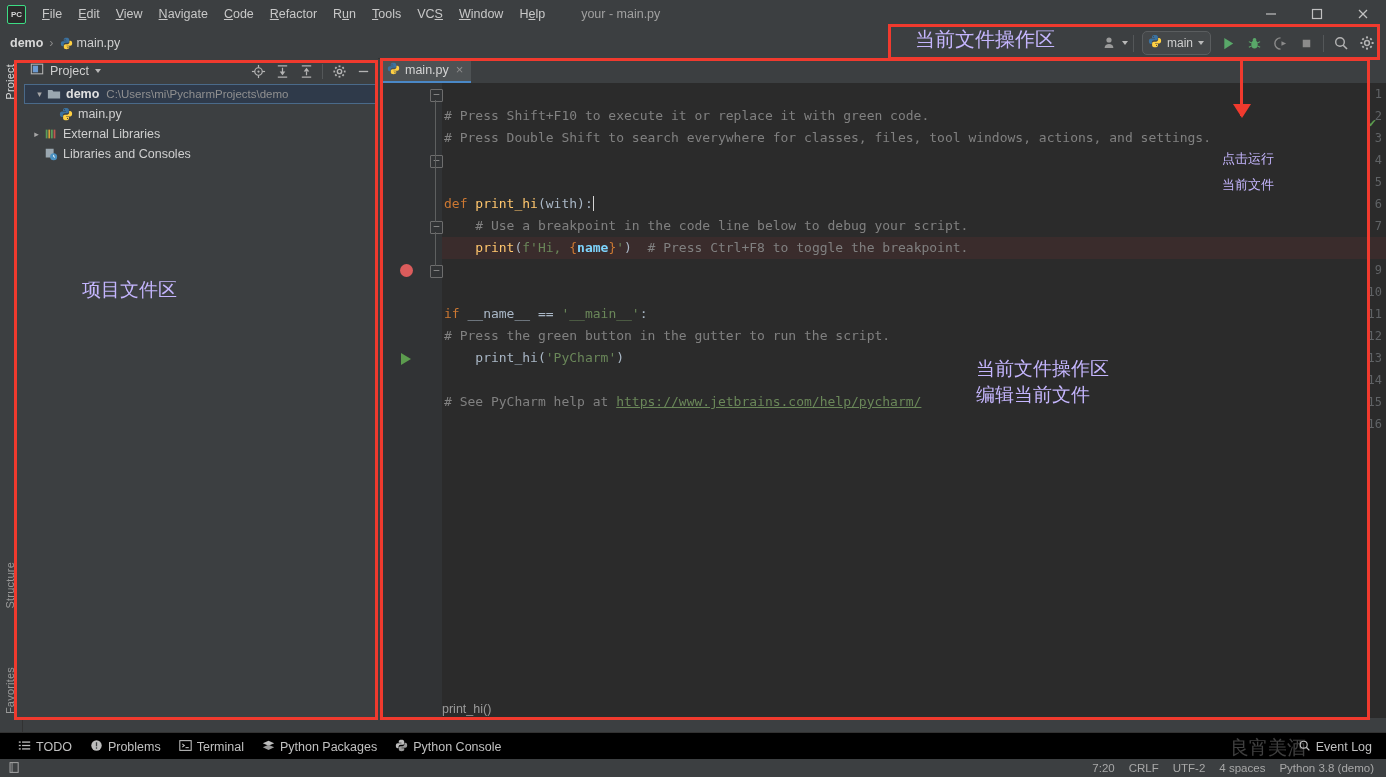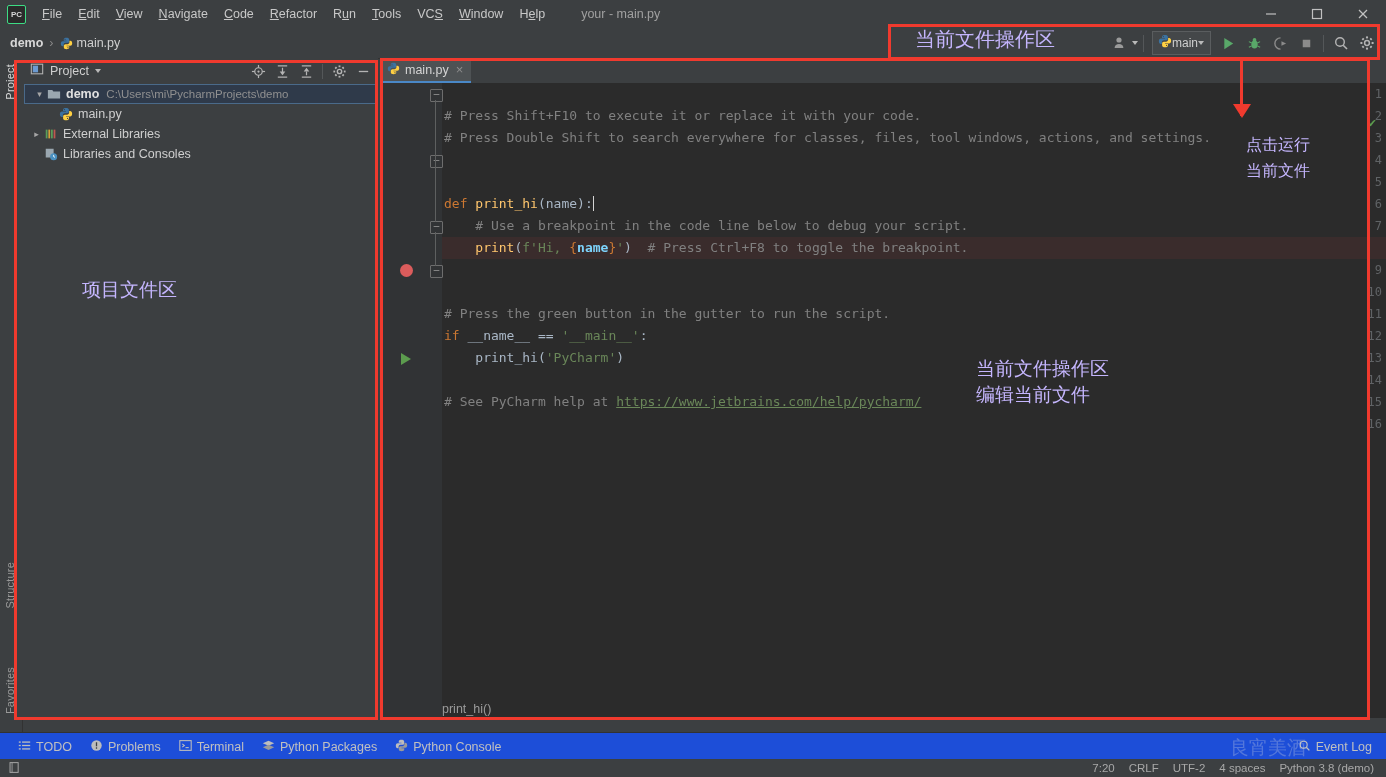--- a/index.html
+++ b/index.html
@@ -75,22 +75,22 @@
     height: 30px; display: flex; align-items: center; gap: 0px;
   }
   .tb-icon {
     width: 26px; height: 26px; display: flex;
     align-items: center; justify-content: center;
     color: #b4b4b4;
   }
   .runcfg {
     display: flex; align-items: center;
     height: 22px; padding: 0 6px 0 5px;
-    border: 1px solid #5a5d5f; border-radius: 0;
-    background: #444749; margin: 0 4px; 
+    border: 1px solid #5a5d5f; border-radius: 5px;
+    background: #444749; margin: 0 4px; gap: 5px;
   }
   .runcfg-label { font-size: 12px; color: #cfcfcf; }
   .tb-sep { width: 1px; height: 17px; background: #545759; margin: 0 4px; }
   .caret { width: 0;height: 0;border-left: 3.5px solid transparent;
     border-right: 3.5px solid transparent; border-top: 4px solid #b9b9b9; }
 
   
   .leftstrip {
     position: absolute; left: 0; top: 58px;
     width: 22px; height: 680px;
@@ -221,21 +221,21 @@
   .editor-breadcrumb {
     position: absolute; left: 62px; bottom: 2px;
     font-size: 12.5px; color: #9a9a9a;
     font-family: "Liberation Sans", sans-serif;
   }
 
   
   .bottombar {
     position: absolute; left: 0; top: 732px;
     width: 1386px; height: 27px;
-    background: #1d4ed8;
+    background: #000000;
     border-top: 1px solid #323232;
     display: flex; align-items: center;
     font-size: 12.5px; color: #c0c0c0;
   }
   .bb-item { display: flex; align-items: center; gap: 5px; margin-left: 18px; }
   .eventlog { margin-left: auto; margin-right: 14px;
     display: flex; align-items: center; gap: 5px; color: #c0c0c0; }
 
   .statusbar {
     position: absolute; left: 0; top: 759px;
@@ -571,31 +571,31 @@
 
       <div class="foldmark" style="top:6px">−</div>
       <div class="foldmark" style="top:72px">−</div>
       <div class="foldmark" style="top:138px">−</div>
       <div class="foldmark" style="top:182px">−</div>
       <div class="foldline" style="top:17px; height:122px;"></div>
       <div class="foldline" style="top:149px; height:34px;"></div>
 
       <div class="codelines" id="code-host">
           <div class="cline">&nbsp;</div>
-          <div class="cline"><span class="cmt"># Press Shift+F10 to execute it or replace it with your code.</span></div>
+          <div class="cline"><span class="cmt"># Press Shift+F10 to execute it or replace it with green code.</span></div>
           <div class="cline"><span class="cmt"># Press Double Shift to search everywhere for classes, files, tool windows, actions, and settings.</span></div>
           <div class="cline">&nbsp;</div>
           <div class="cline">&nbsp;</div>
-          <div class="cline"><span class="kw">def </span><span class="fn">print_hi</span><span class="plain">(name):</span><span class="caret-bar"></span></div>
+          <div class="cline"><span class="kw">def </span><span class="fn">print_hi</span><span class="plain">(with):</span><span class="caret-bar"></span></div>
           <div class="cline"><span class="cmt">    # Use a breakpoint in the code line below to debug your script.</span></div>
           <div class="cline hl"><span class="plain">    </span><span class="fn">print</span><span class="plain">(</span><span class="str">f'Hi, </span><span class="fstr-brace">{</span><span class="fstr-var">name</span><span class="fstr-brace">}</span><span class="str">'</span><span class="plain">)  </span><span class="cmt"># Press Ctrl+F8 to toggle the breakpoint.</span></div>
           <div class="cline">&nbsp;</div>
           <div class="cline">&nbsp;</div>
+          <div class="cline"><span class="kw">if </span><span class="plain">__name__ </span><span class="plain">== </span><span class="str">'__main__'</span><span class="plain">:</span></div>
           <div class="cline"><span class="cmt"># Press the green button in the gutter to run the script.</span></div>
-          <div class="cline"><span class="kw">if </span><span class="plain">__name__ </span><span class="plain">== </span><span class="str">'__main__'</span><span class="plain">:</span></div>
           <div class="cline"><span class="plain">    </span><span class="plain">print_hi</span><span class="plain">(</span><span class="str">'PyCharm'</span><span class="plain">)</span></div>
           <div class="cline">&nbsp;</div>
           <div class="cline"><span class="cmt"># See PyCharm help at </span><span class="link">https://www.jetbrains.com/help/pycharm/</span></div>
         </div>
 
       <div class="insp-check">✔</div>
       <div class="editor-breadcrumb">print_hi()</div>
     </div>
   </div>
 
@@ -689,17 +689,17 @@
   <div class="annotext" style="left:915px; top:26px; font-size:20px;">当前文件操作区</div>
 
   <div class="annobox" style="left:14px; top:60px; width:364px; height:660px;"></div>
   <div class="annotext" style="left:82px; top:276px; font-size:19px;">项目文件区</div>
 
   <div class="annobox" style="left:380px; top:58px; width:990px; height:662px;"></div>
 
   <div class="arrow-shaft" style="left:1240px; top:58px; height:58px;"></div>
   <div class="arrow-head" style="left:1233px; top:104px;"></div>
 
-  <div class="annotext" style="left:1222px; top:132px; font-size:16px;margin-left:24px;" id="anno-run"><div>点击运行</div><div>当前文件</div></div>
+  <div class="annotext" style="left:1222px; top:146px; font-size:13px;" id="anno-run"><div>点击运行</div><div>当前文件</div></div>
 
   <div class="annotext" style="left:976px; top:355px; font-size:19px;" id="anno-code"><div>当前文件操作区</div><div>编辑当前文件</div></div>
 
 </div>
 
 </body></html>

